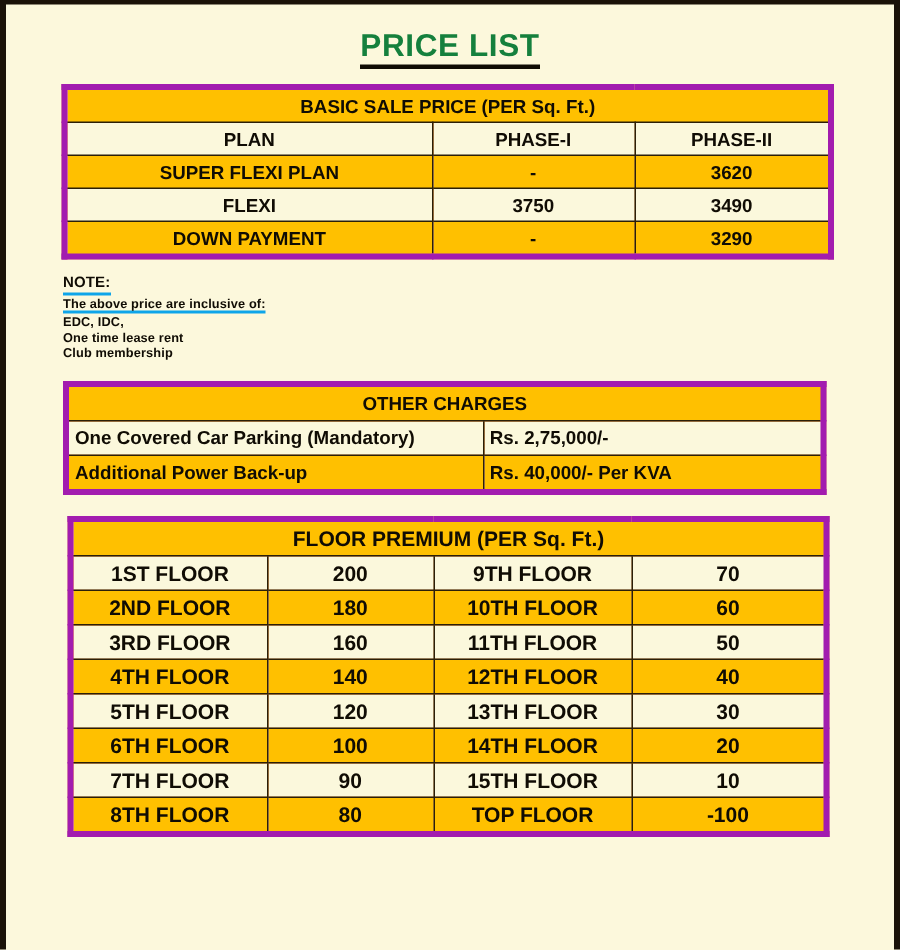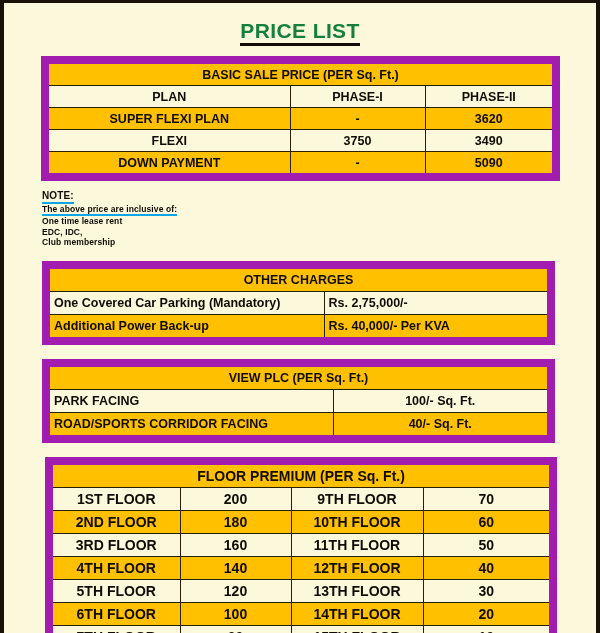--- a/index.html
+++ b/index.html
@@ -42,21 +42,21 @@
     border-bottom: 3px solid #100c04;
     padding-bottom: 1px;
     line-height: 1.1;
   }
 
   
   table.price-table {
     border-collapse: collapse;
     table-layout: fixed;
     background: #fdba74;
-    border: 8px solid #a21caf;
+    border: 4px solid #a21caf;
   }
   table.price-table td {
     border: 1px solid #2b1f08;
     font-size: 12.5px;
     font-weight: bold;
     color: #100c04;
     height: 19px;
     padding: 1px 4px;
     white-space: nowrap;
     overflow: hidden;
@@ -156,35 +156,35 @@
           <td class="orange c">3620</td>
         </tr>
         <tr>
           <td class="cream c">FLEXI</td>
           <td class="cream c">3750</td>
           <td class="cream c">3490</td>
         </tr>
         <tr>
           <td class="orange c">DOWN PAYMENT</td>
           <td class="orange c">-</td>
-          <td class="orange c">5090</td>
+          <td class="orange c">3290</td>
         </tr>
       </tbody>
     </table>
   </div>
 
   <div class="note">
     <div class="note-head">
       <span class="u">NOTE:</span>
     </div>
     <div>
       <span class="u">The above price are inclusive of:</span>
     </div>
+    <div>EDC, IDC,</div>
     <div>One time lease rent</div>
-    <div>EDC, IDC,</div>
     <div>Club membership</div>
   </div>
 
   <div class="t2-wrap">
     <table class="price-table t2">
       <colgroup>
           <col class="col-a">
           <col class="col-b">
         </colgroup>
       <tbody>
@@ -196,41 +196,20 @@
           <td class="cream l">Rs. 2,75,000/-</td>
         </tr>
         <tr>
           <td class="orange l">Additional Power Back-up</td>
           <td class="orange l">Rs. 40,000/- Per KVA</td>
         </tr>
       </tbody>
     </table>
   </div>
 
-  <div class="t3-wrap">
-    <table class="price-table t3">
-      <colgroup>
-          <col class="col-a">
-          <col class="col-b">
-        </colgroup>
-      <tbody>
-        <tr>
-          <td class="hdr" colspan="2">VIEW PLC (PER Sq. Ft.)</td>
-        </tr>
-        <tr>
-          <td class="cream l">PARK FACING</td>
-          <td class="cream c">100/- Sq. Ft.</td>
-        </tr>
-        <tr>
-          <td class="orange l">ROAD/SPORTS CORRIDOR FACING</td>
-          <td class="orange c">40/- Sq. Ft.</td>
-        </tr>
-      </tbody>
-    </table>
-  </div>
 
   <div class="t4-wrap">
     <table class="price-table t4">
       <colgroup>
         <col class="col-1">
           <col class="col-2">
           <col class="col-3">
           <col class="col-4">
       </colgroup>
       <tbody>

